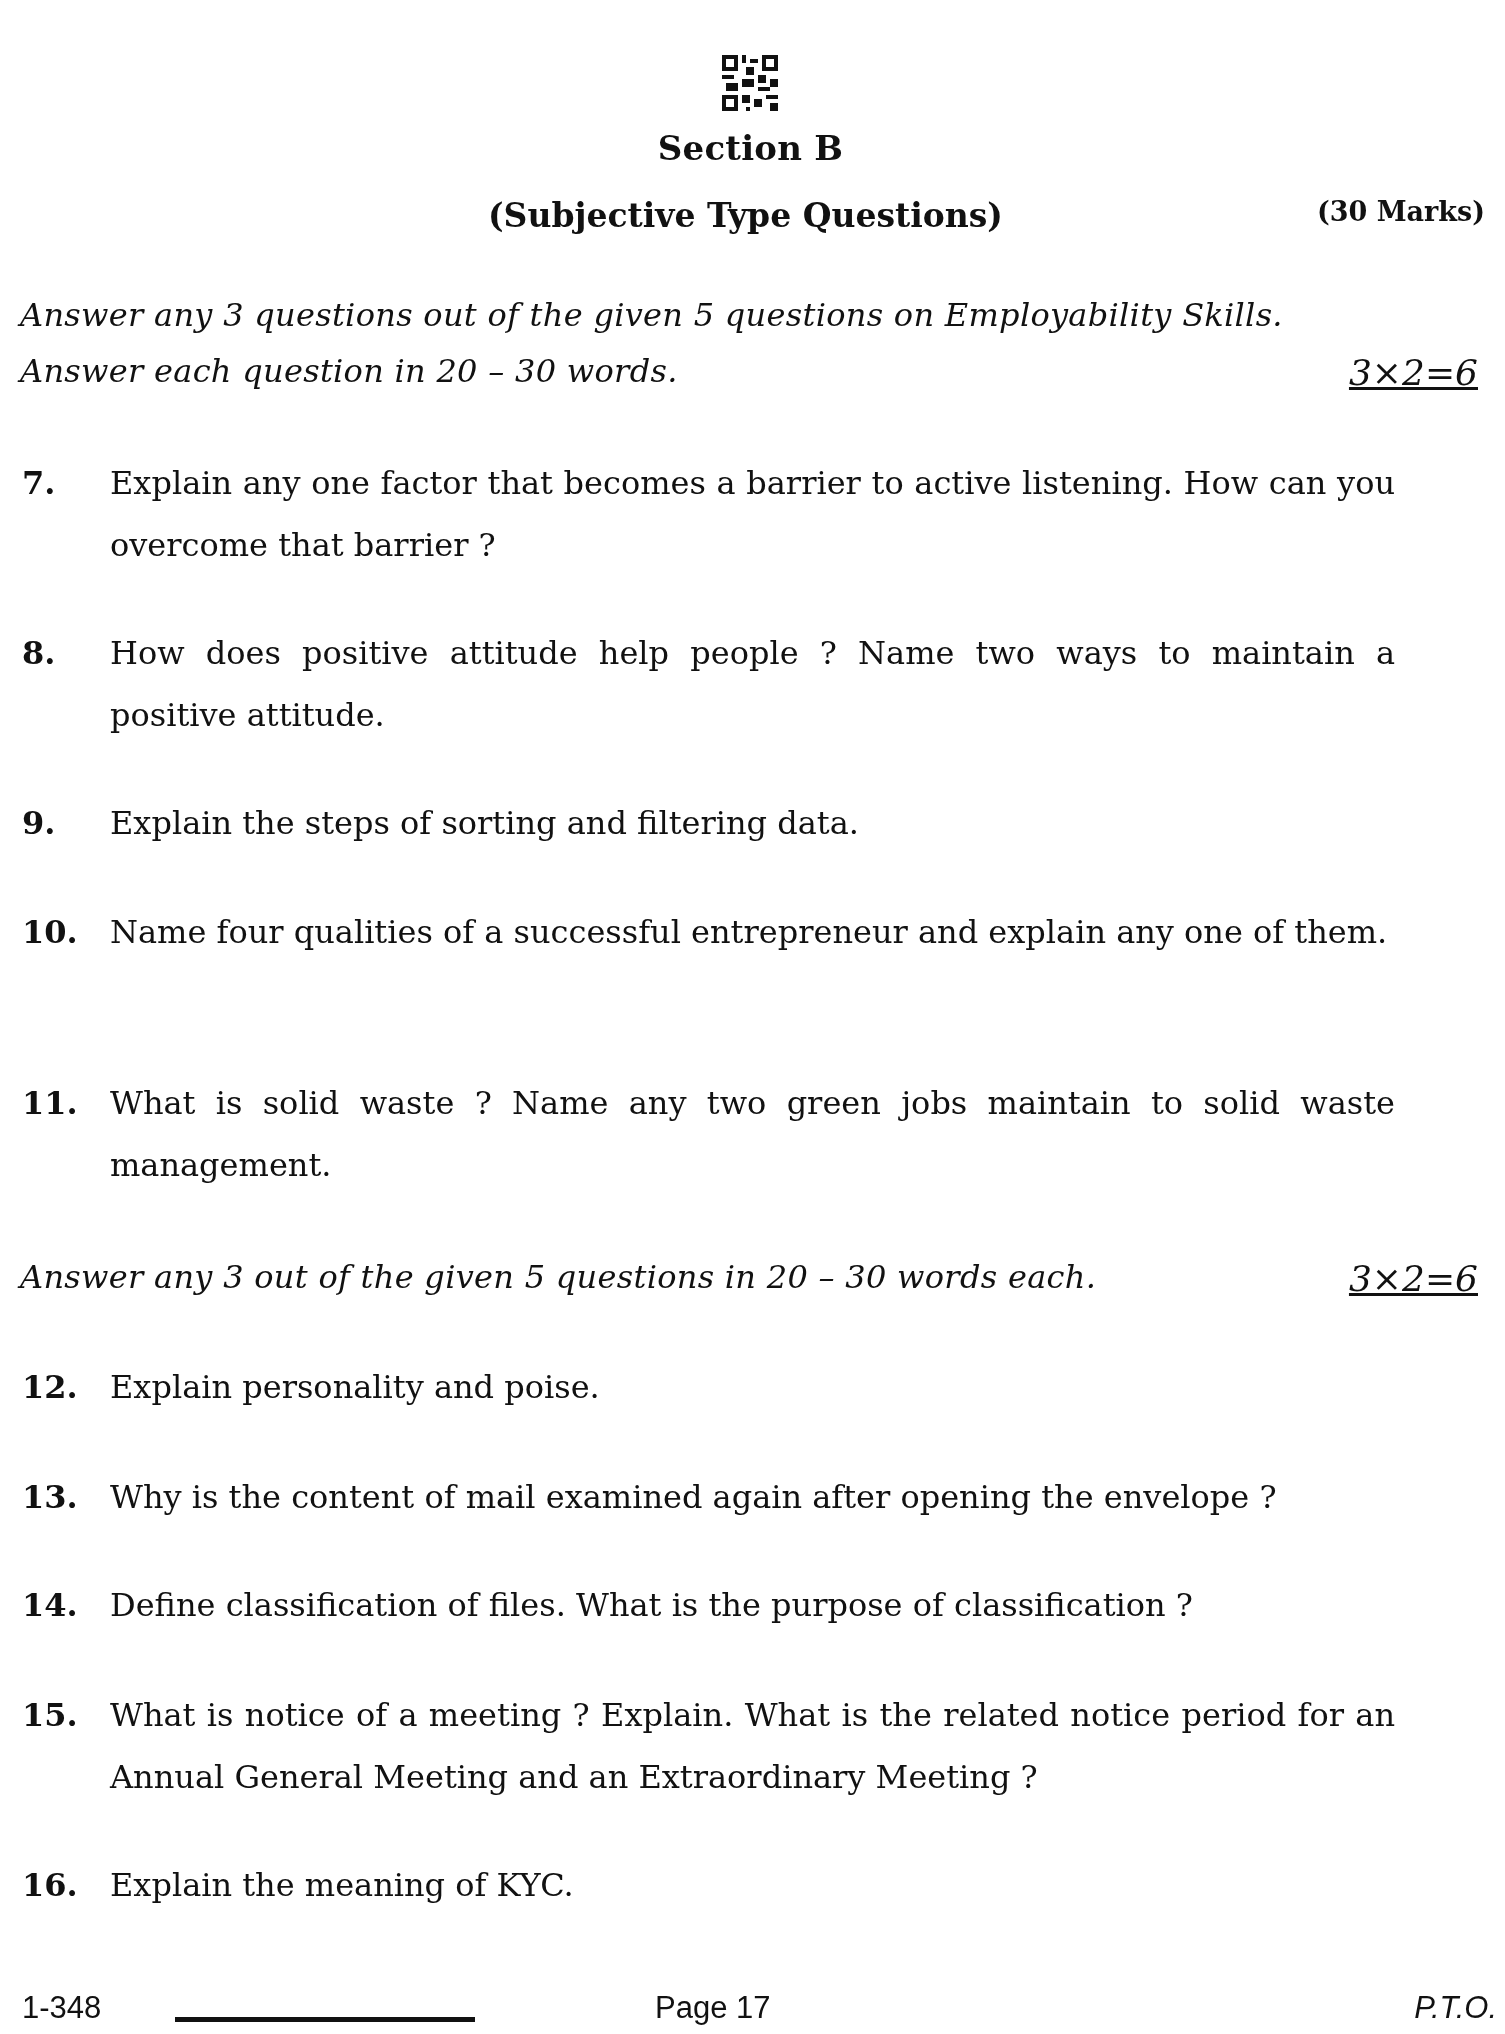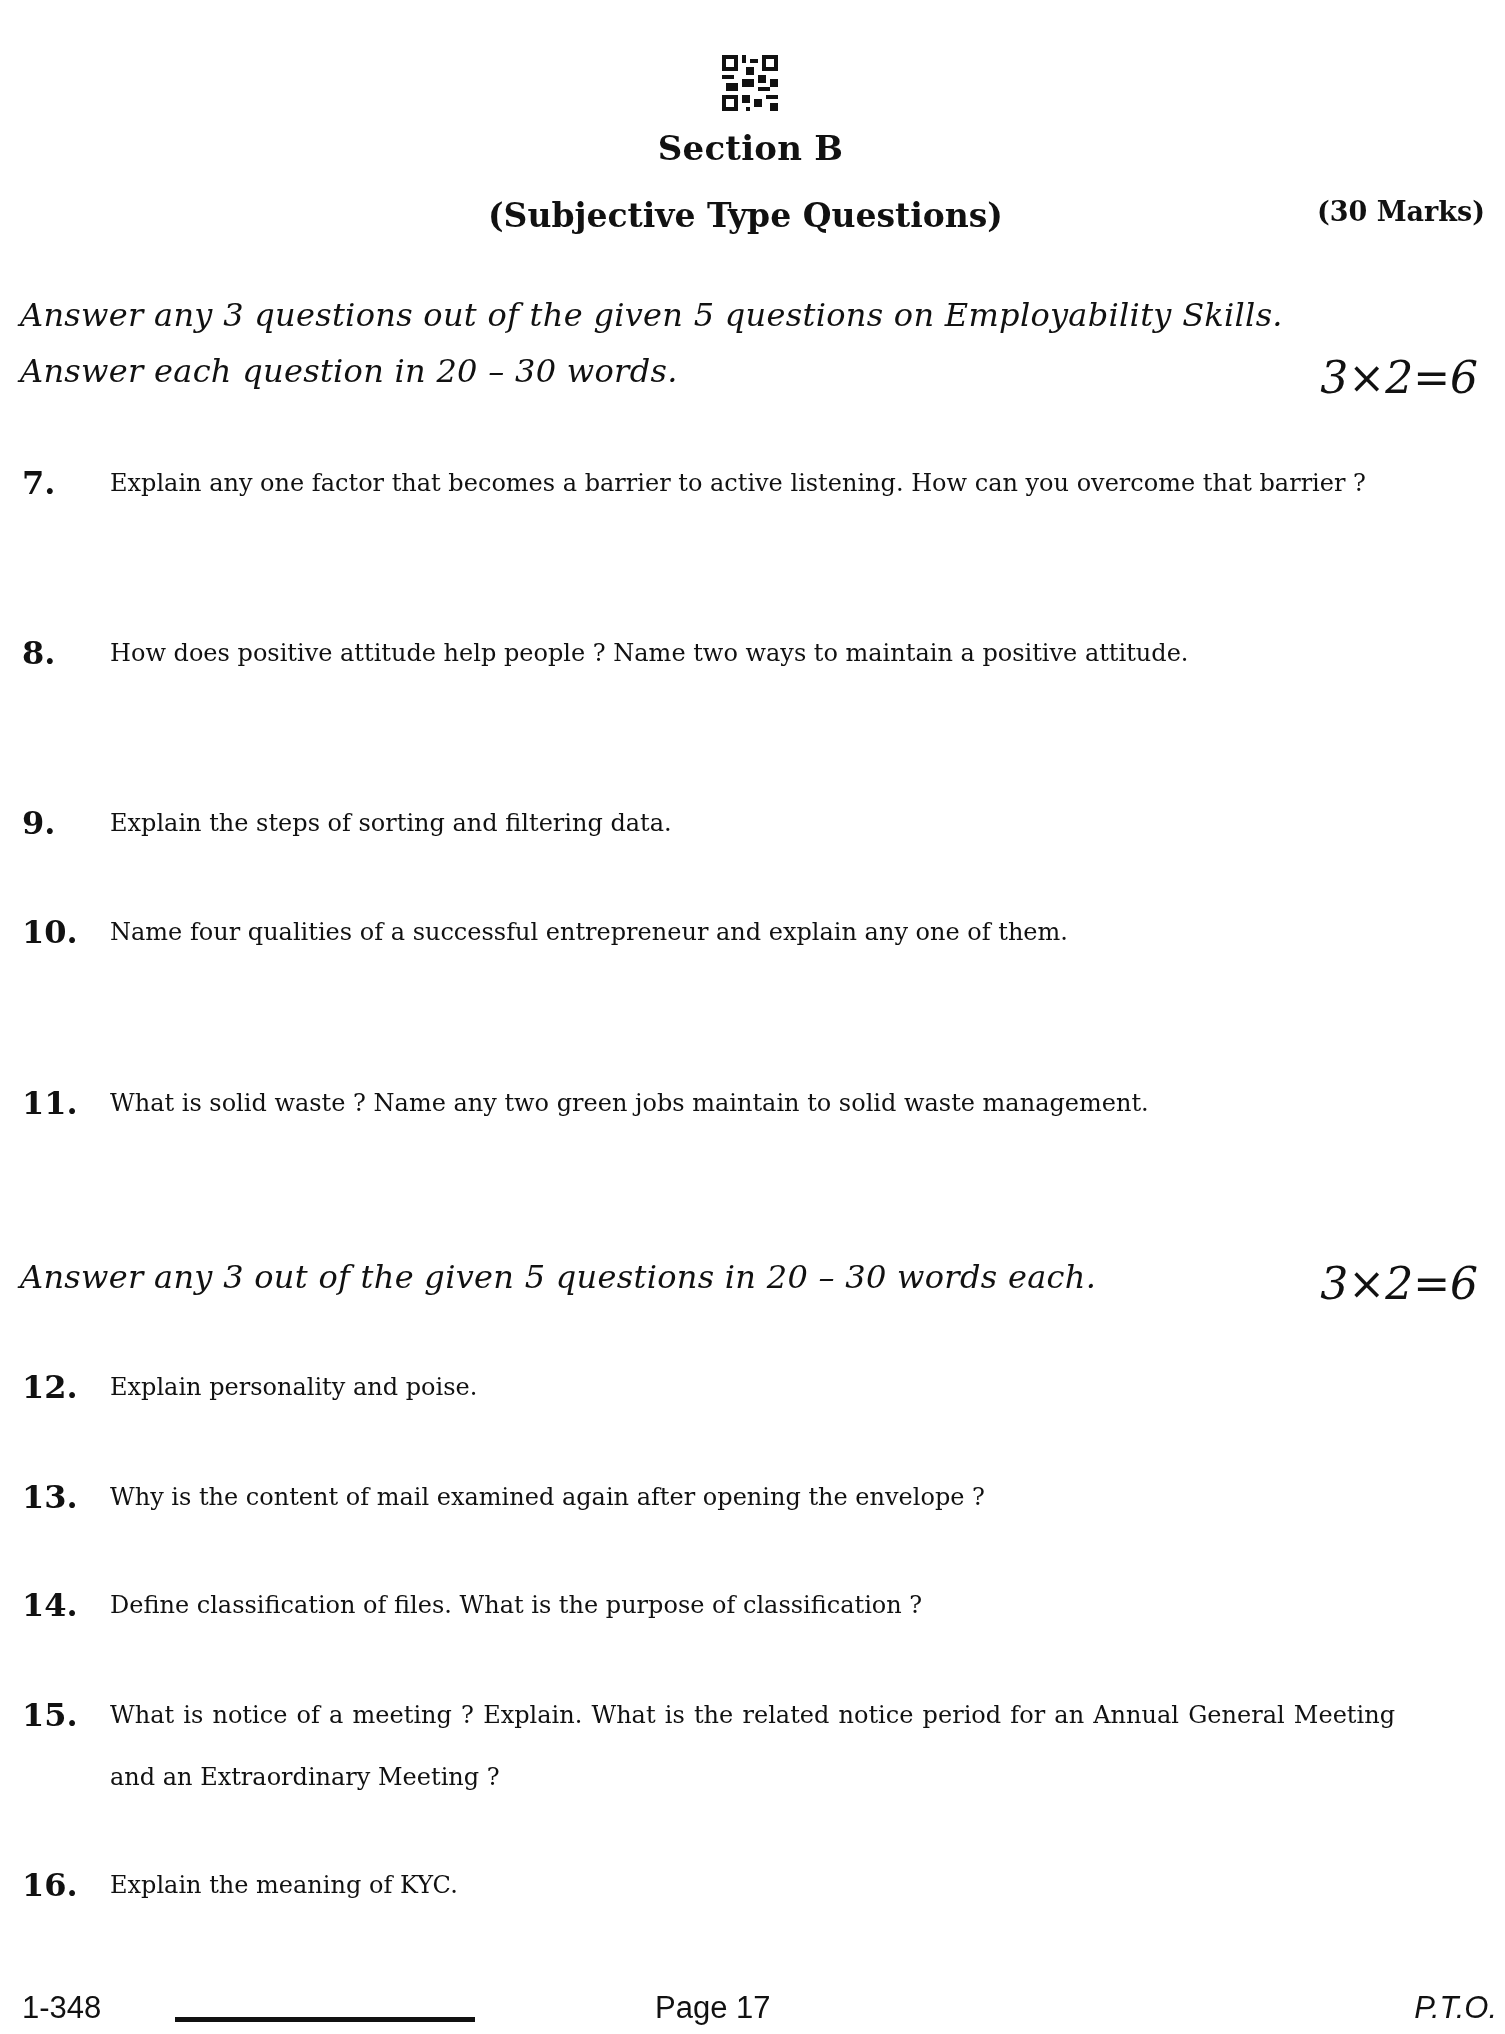--- a/index.html
+++ b/index.html
@@ -19,27 +19,27 @@
   .subtitle {
     left: 488px; top: 196px; font-weight: bold; font-size: 33px;
   }
   .marks {
     right: 20px; top: 196px; font-weight: bold; font-size: 27px;
   }
   .instr {
     left: 20px; font-style: italic; font-size: 32px; letter-spacing: 0.3px;
   }
   .instr-right {
-    right: 27px; font-style: italic; font-size: 44px;
+    right: 27px; font-style: italic; font-size: 36px; text-decoration: underline;
   }
   .qnum {
     left: 22px; font-weight: bold; font-size: 32px;
   }
   .qtext {
-    left: 110px; width: 1285px; font-size: 24px; line-height: 62px;
+    left: 110px; width: 1285px; font-size: 32px; line-height: 62px;
     text-align: justify; text-align-last: left;
   }
   .qtext.single { white-space: nowrap; }
   .footer-text {
     font-family: "Liberation Sans", "DejaVu Sans", sans-serif; font-size: 31px; top: 1990px;
   }
   .footer-line {
     left: 175px; width: 300px; top: 2017px; height: 5px; background: #111111;
   }
 </style>

